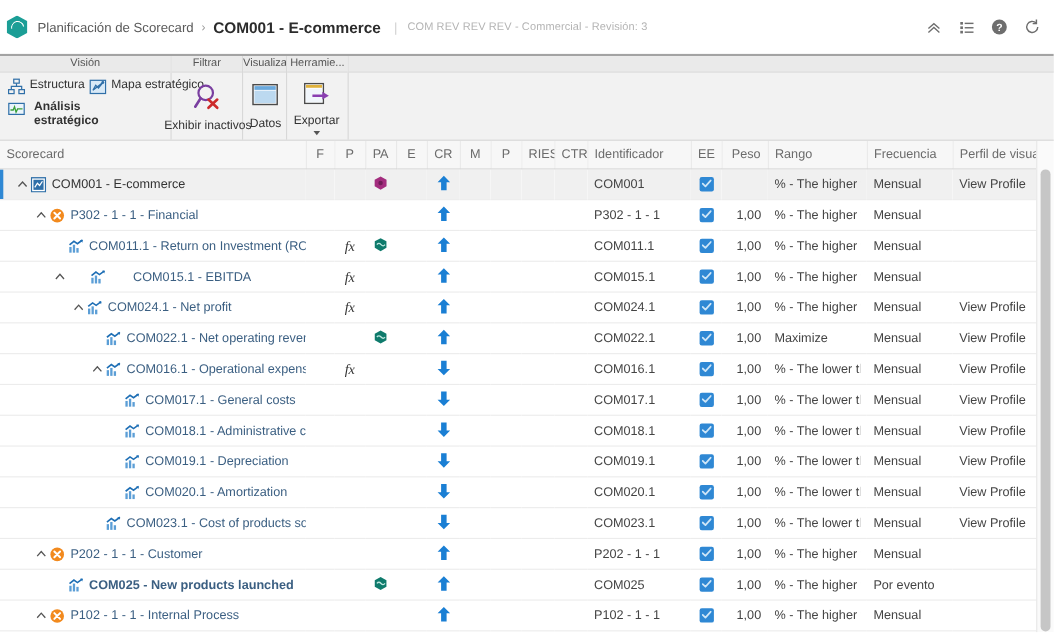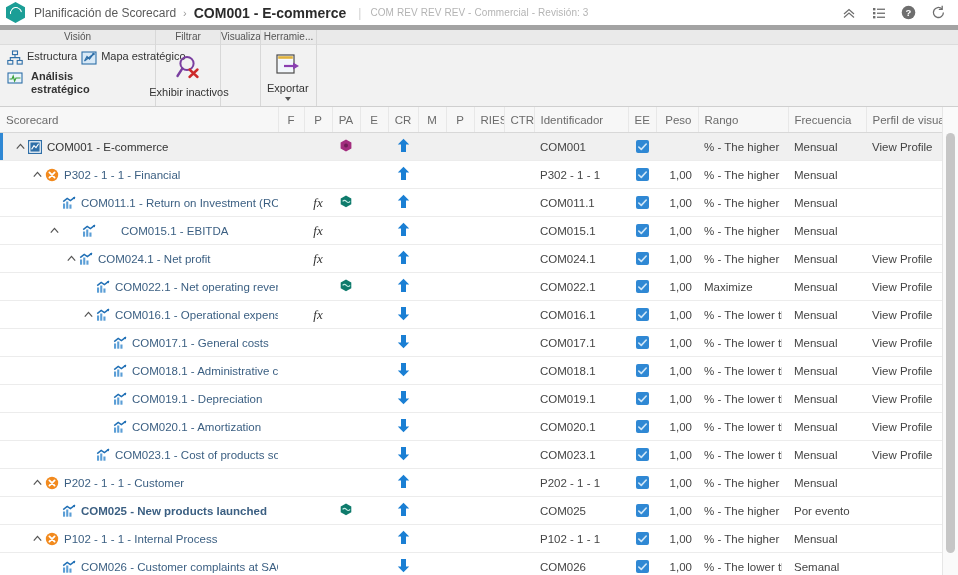--- a/index.html
+++ b/index.html
@@ -7,21 +7,21 @@
     width:958px;height:575px;overflow:hidden;
     font-family:"Liberation Sans", sans-serif;
     font-size:12px;color:#3c3c3c;background:#fff;
     -webkit-font-smoothing:antialiased;
   }
   .app{width:958px;height:575px;position:relative;display:flex;flex-direction:column;}
 
   
   .header{
     height:25px;min-height:25px;display:flex;align-items:center;
-    background:#ffffff;border-bottom:5px solid #a3a3a3;padding:0 6px;text-align:right;
+    background:#ffffff;border-bottom:2px solid #a3a3a3;padding:12px 6px;text-align:right;
   }
   .logo{
     width:19px;height:21px;margin-right:9px;flex:0 0 auto;position:relative;
   }
   .logo .hex{
     width:19px;height:21px;background:#1b9e96;
     clip-path:polygon(50% 0%,100% 25%,100% 75%,50% 100%,0% 75%,0% 25%);
     display:flex;align-items:center;justify-content:center;
   }
   .logo .swoosh{
@@ -217,20 +217,32 @@
               <path d="M14.5 16.5 L22.5 24 M22.5 16.5 L14.5 24" stroke="#cc2b2b" stroke-width="2.4" stroke-linecap="round"></path>
             </svg>
           </span>
           <span class="lbl">Exhibir inactivos</span>
         </div>
       </div>
     </div>
 
     <div class="rgroup g-visualizar">
       <div class="rgroup-title">Visualizar</div>
+      <div class="rgroup-body" style="padding-top:6px;">
+        <div class="big-btn">
+          <span>
+            <svg width="26" height="26" viewBox="0 0 26 26">
+              <rect x="2" y="3" width="22" height="18" fill="#fff" stroke="#4a4a4a" stroke-width="1.3"></rect>
+              <rect x="3.3" y="4.3" width="19.4" height="3.4" fill="#6aa9dd"></rect>
+              <rect x="3.3" y="8.4" width="19.4" height="11.3" fill="#bcd9f0"></rect>
+            </svg>
+          </span>
+          <span class="lbl">Datos</span>
+        </div>
+      </div>
     </div>
 
     <div class="rgroup g-herr">
       <div class="rgroup-title">Herramie...</div>
       <div class="rgroup-body" style="padding-top:6px;">
         <div class="big-btn">
           <span>
             <svg width="26" height="24" viewBox="0 0 26 24">
               <rect x="2" y="2" width="17" height="18" fill="#fff" stroke="#4a4a4a" stroke-width="1.2"></rect>
               <rect x="3.2" y="3.2" width="14.6" height="2.6" fill="#e0b23c"></rect>

